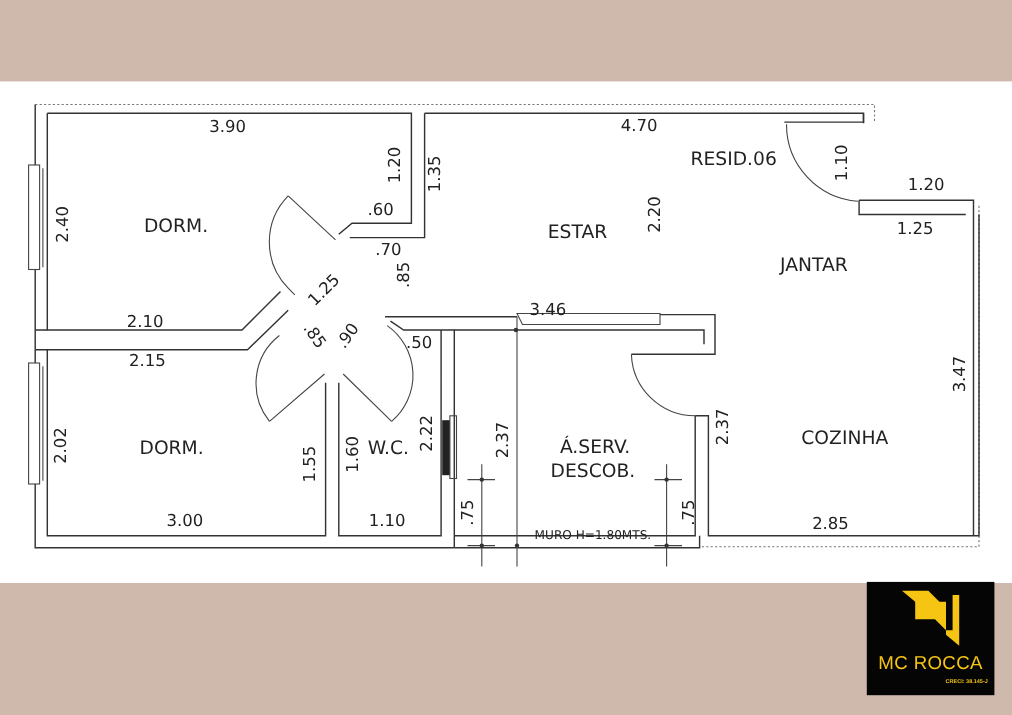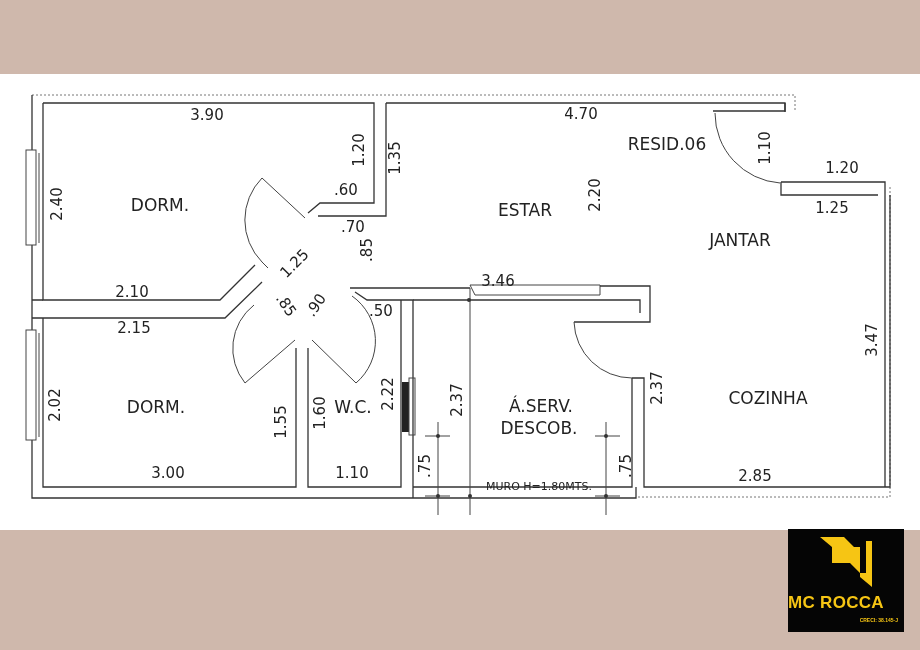--- a/index.html
+++ b/index.html
@@ -9,21 +9,21 @@
   .band-bottom { position: absolute; left: 0; top: 530px; width: 920px; height: 120px; background: #cfb8ac; }
   svg.plan { position: absolute; left: 0; top: 0; width: 920px; height: 650px; }
   .plan text { font-family: "DejaVu Sans", sans-serif; fill: #222; }
   .wall { fill: none; stroke: #333; stroke-width: 1.3; }
   .thin { fill: none; stroke: #444; stroke-width: 1; }
   .dash { fill: none; stroke: #777; stroke-width: 1; stroke-dasharray: 2 2; }
   .room { font-size: 17px; }
   .dim { font-size: 15px; }
   .small { font-size: 11px; }
   .logo { position: absolute; left: 788px; top: 529px; width: 116px; height: 103px; background: #050505; }
-  .logo-name { position: absolute; left: 0; width: 116px; top: 64px; text-align: left; color: #f6c514; font-family: "Liberation Sans", sans-serif; font-weight: bold; font-size: 17px; letter-spacing: 0.3px; }
+  .logo-name { position: absolute; left: 0; width: 116px; top: 64px; text-align: center; color: #f6c514; font-family: "Liberation Sans", sans-serif; font-weight: normal; font-size: 17px; letter-spacing: 0.3px; }
   .logo-creci { position: absolute; right: 6px; top: 88px; color: #f6c514; font-family: "Liberation Sans", sans-serif; font-size: 5px; font-weight: bold; }
   .logo-mark { position: absolute; left: 28px; top: 6px; width: 60px; height: 56px; }
 </style>
 </head>
 <body>
 
 <div class="band-top"></div>
 <div class="sheet"></div>
 <div class="band-bottom"></div>
 

